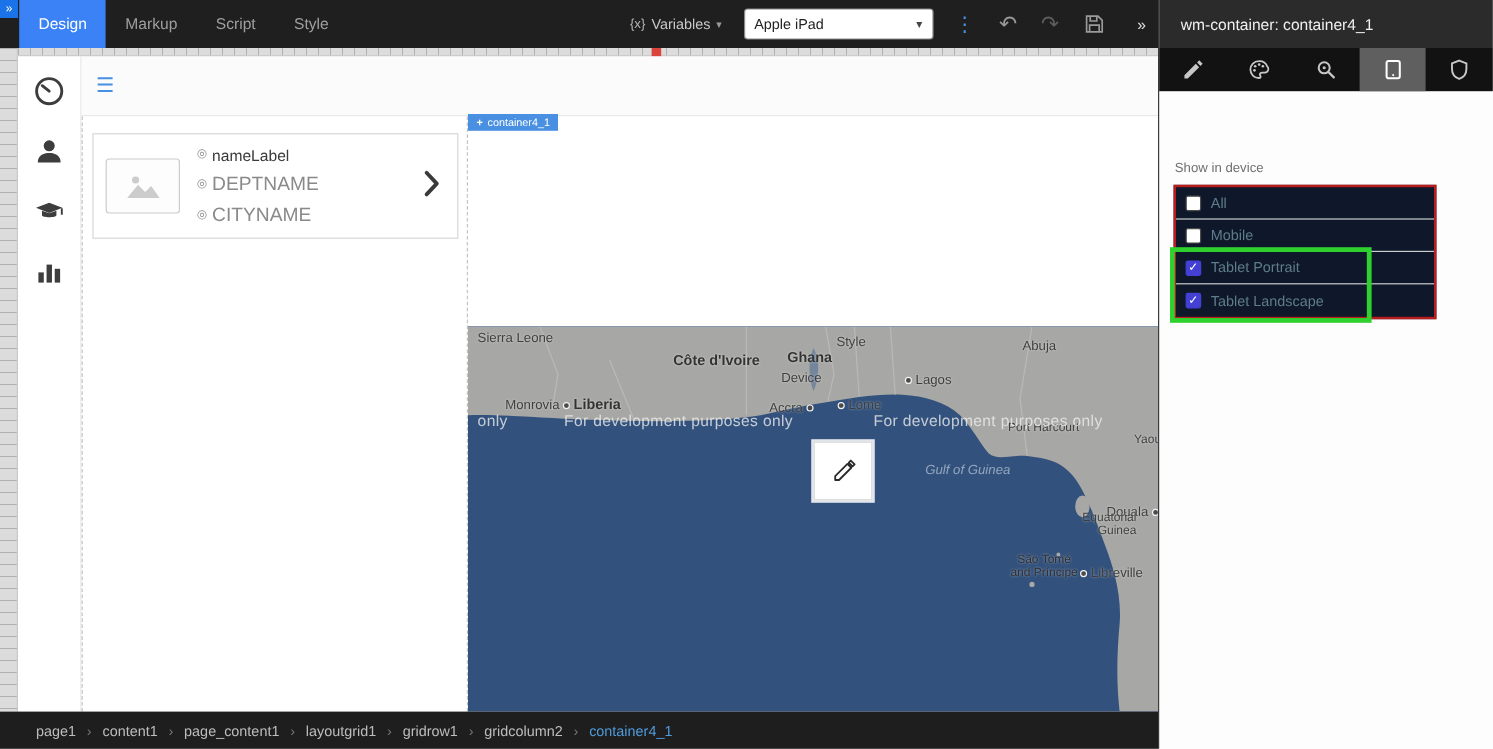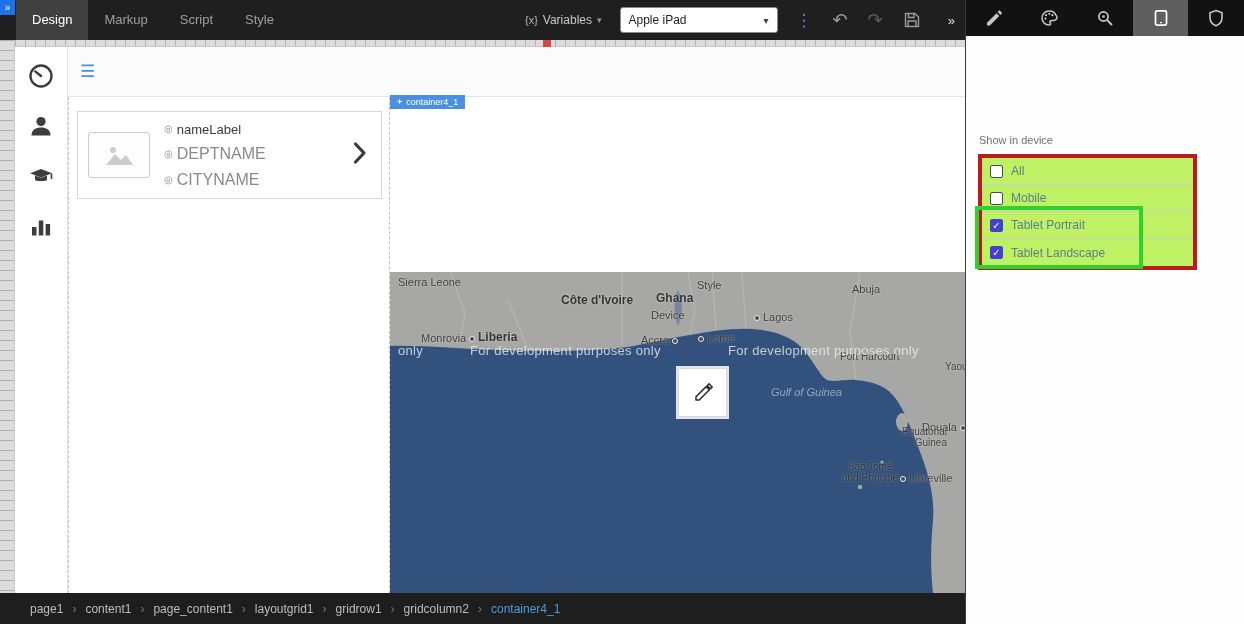--- a/index.html
+++ b/index.html
@@ -4,21 +4,21 @@
 <style>
   * { margin:0; padding:0; box-sizing:border-box; }
   html,body { width:1244px; height:624px; overflow:hidden; font-family:"Liberation Sans",sans-serif; background:#fff; }
   #app { position:absolute; left:0; top:0; width:1244px; height:624px; background:#fff; }
 
   
   .topbar { position:absolute; left:0; top:0; width:965px; height:40px; background:#1f1f1f; display:flex; align-items:center; }
   .corner-btn { position:absolute; left:0; top:0; width:15px; height:15px; background:#1a73e8; color:#fff; font-size:10px; line-height:15px; text-align:center; cursor:pointer; z-index:5; }
   .mode-tabs { display:flex; height:40px; margin-left:16px; }
   .mtab { padding:0 16px; line-height:40px; font-size:13px; color:#9f9f9f; cursor:pointer; }
-  .mtab.active { background:#404040; color:#fff; }
+  .mtab.active { background:#3b82f6; color:#fff; }
   .variables { margin-left:235px; display:flex; align-items:center; gap:5px; color:#c9c9c9; font-size:12px; cursor:pointer; }
   .variables .vx { color:#b5b5b5; font-size:11px; }
   .variables .caret { color:#9a9a9a; font-size:9px; }
   .device-select { margin-left:18px; width:158px; height:26px; background:#fff; border:1px solid #8a8a8a; border-radius:3px; display:flex; align-items:center; justify-content:space-between; padding:0 8px; font-size:12px; color:#222; cursor:pointer; }
   .device-select .sel-arrow { color:#444; font-size:10px; }
   .kebab { margin-left:18px; color:#4a90e2; font-size:17px; cursor:pointer; }
   .icon-btn { margin-left:20px; color:#9a9a9a; font-size:18px; line-height:18px; cursor:pointer; }
   .icon-btn.redo { color:#5d5d5d; }
   .icon-btn.save svg { display:block; }
   .collapse-right { margin-left:auto; margin-right:10px; color:#e0e0e0; font-size:13px; cursor:pointer; }
@@ -82,21 +82,21 @@
   .crumb.active { color:#4f9bdb; }
 
   
   .panel { position:absolute; left:965px; top:0; width:279px; height:624px; background:#fdfdfd; border-left:1px solid #3a3a3a; }
   .panel-header { height:40px; background:#2b2b2b; color:#f0f0f0; font-size:13px; display:flex; align-items:center; padding-left:18px; }
   .panel-tabs { height:36px; background:#121212; display:flex; }
   .ptab { width:56px; height:36px; display:flex; align-items:center; justify-content:center; color:#c7c7c7; cursor:pointer; }
   .ptab.active { background:#5f5f5f; color:#fff; }
   .section-bar { position:absolute; left:0; top:96px; width:279px; height:22px; background:#181818; color:#fff; font-size:12px; font-weight:bold; display:flex; align-items:center; padding-left:12px; }
   .show-label { position:absolute; left:13px; top:134px; font-size:11px; color:#707070; }
-  .device-list { position:absolute; left:12px; top:154px; width:219px; border:4px solid #b91c1c; background:#bef264; }
+  .device-list { position:absolute; left:12px; top:154px; width:219px; border:2px solid #b91c1c; background:#0f172a; }
   .device-row { height:27px; display:flex; align-items:center; border-bottom:1px solid #ccc; cursor:pointer; }
   .device-row:last-child { border-bottom:none; }
   .checkbox { width:13px; height:13px; margin-left:8px; border:1px solid #4a4a4a; border-radius:2px; background:#fff; font-size:10px; line-height:12px; text-align:center; color:transparent; cursor:pointer; }
   .checkbox.checked { background:#4440d4; border-color:#4440d4; color:#fff; }
   .device-label { margin-left:8px; font-size:12px; color:#5e7d8a; }
   .green-highlight { position:absolute; left:9px; top:206px; width:168px; height:63px; border:4px solid #2fd12f; pointer-events:none; }
 </style>
 </head>
 <body>
 
@@ -259,20 +259,23 @@
     <span class="crumb">page1</span>
     <span class="crumb">content1</span>
     <span class="crumb">page_content1</span>
     <span class="crumb">layoutgrid1</span>
     <span class="crumb">gridrow1</span>
     <span class="crumb">gridcolumn2</span>
     <span class="crumb active">container4_1</span>
   </div>
 
   <div class="panel">
+    <div class="panel-header">
+      <span>wm-container: container4_1</span>
+    </div>
     <div class="panel-tabs">
       <div class="ptab">
         <svg width="18" height="18" viewBox="0 0 18 18">
             <path d="M3,15.2 L12.5,5.7 L15.3,8.5 L5.8,18 H3 Z M13.6,4.6 L15.4,2.8 L18.2,5.6 L16.4,7.4 Z" transform="translate(-1,-1.5)" fill="currentColor"></path>
           </svg>
       </div>
       <div class="ptab">
         <svg width="18" height="18" viewBox="0 0 18 18">
             <path d="M9,2 a7,7 0 1,0 0,14 c1.5,0 1.8,-1 1.2,-2 c-0.8,-1.3 0.2,-2.5 1.6,-2.5 H14 a3,3 0 0,0 2,-5.2 A7,7 0 0,0 9,2 Z" fill="none" stroke="currentColor" stroke-width="1.5"></path>
             <circle cx="6" cy="6.2" r="1.1" fill="currentColor"></circle>

